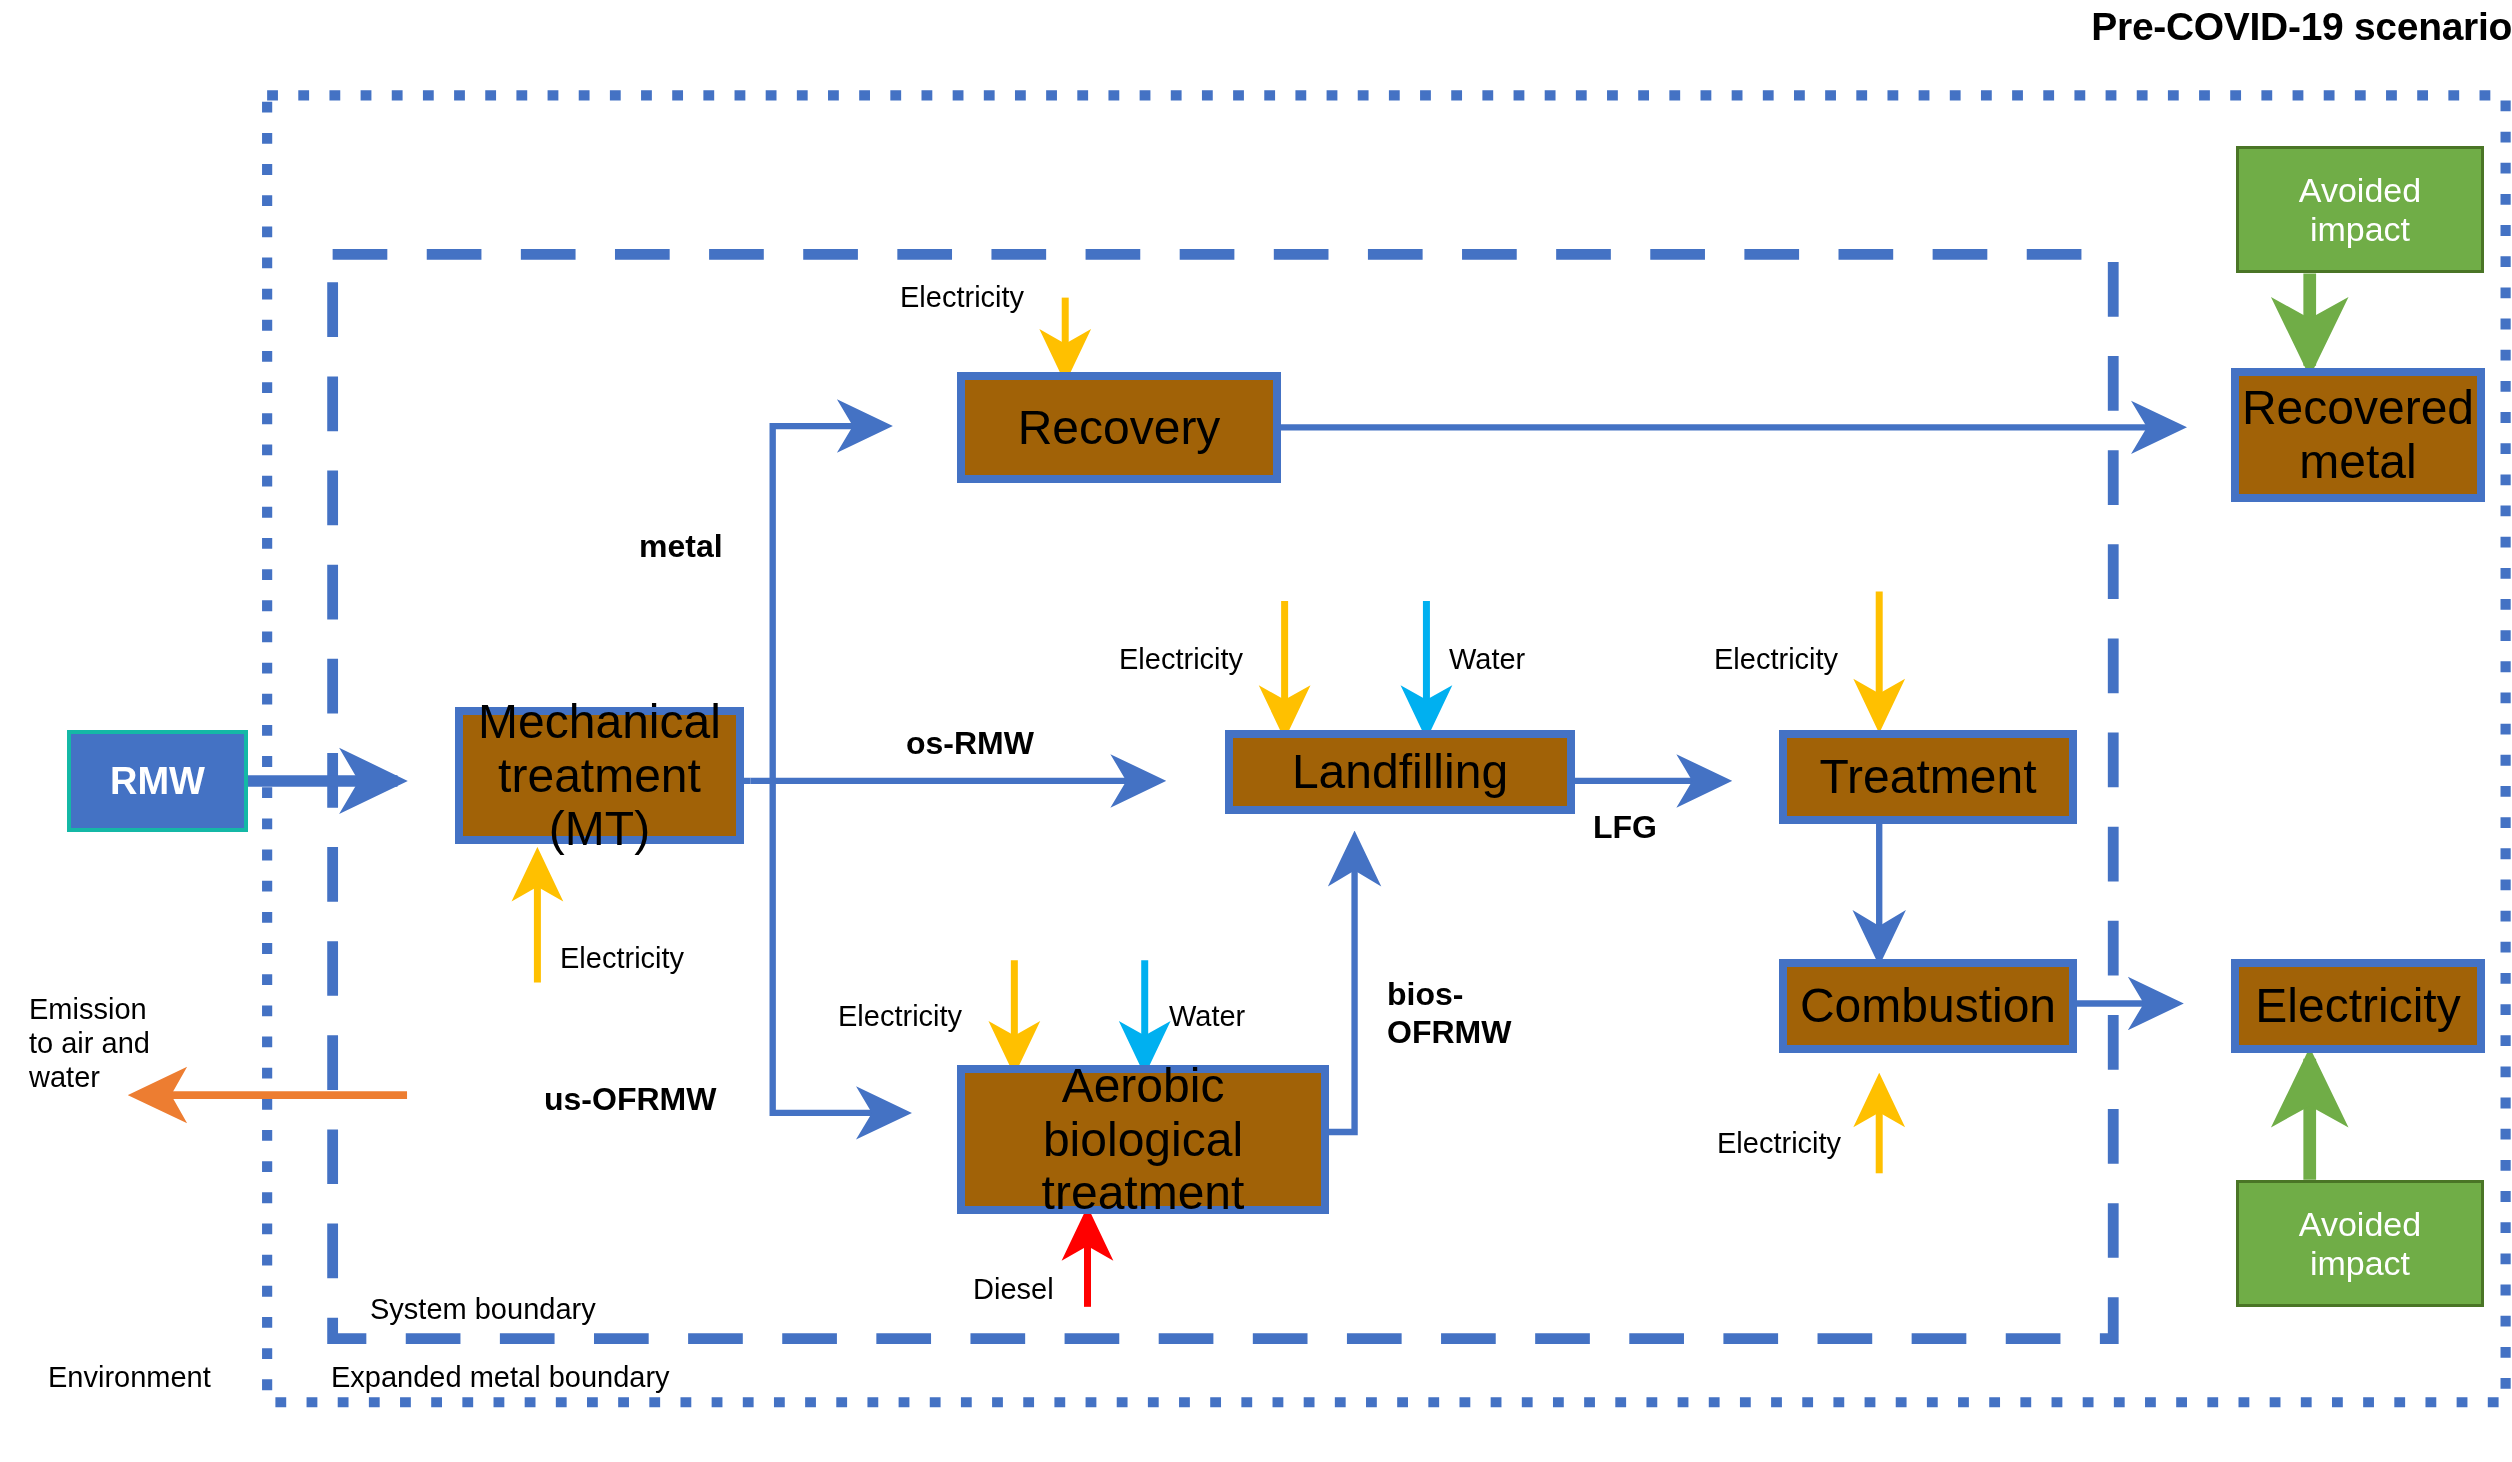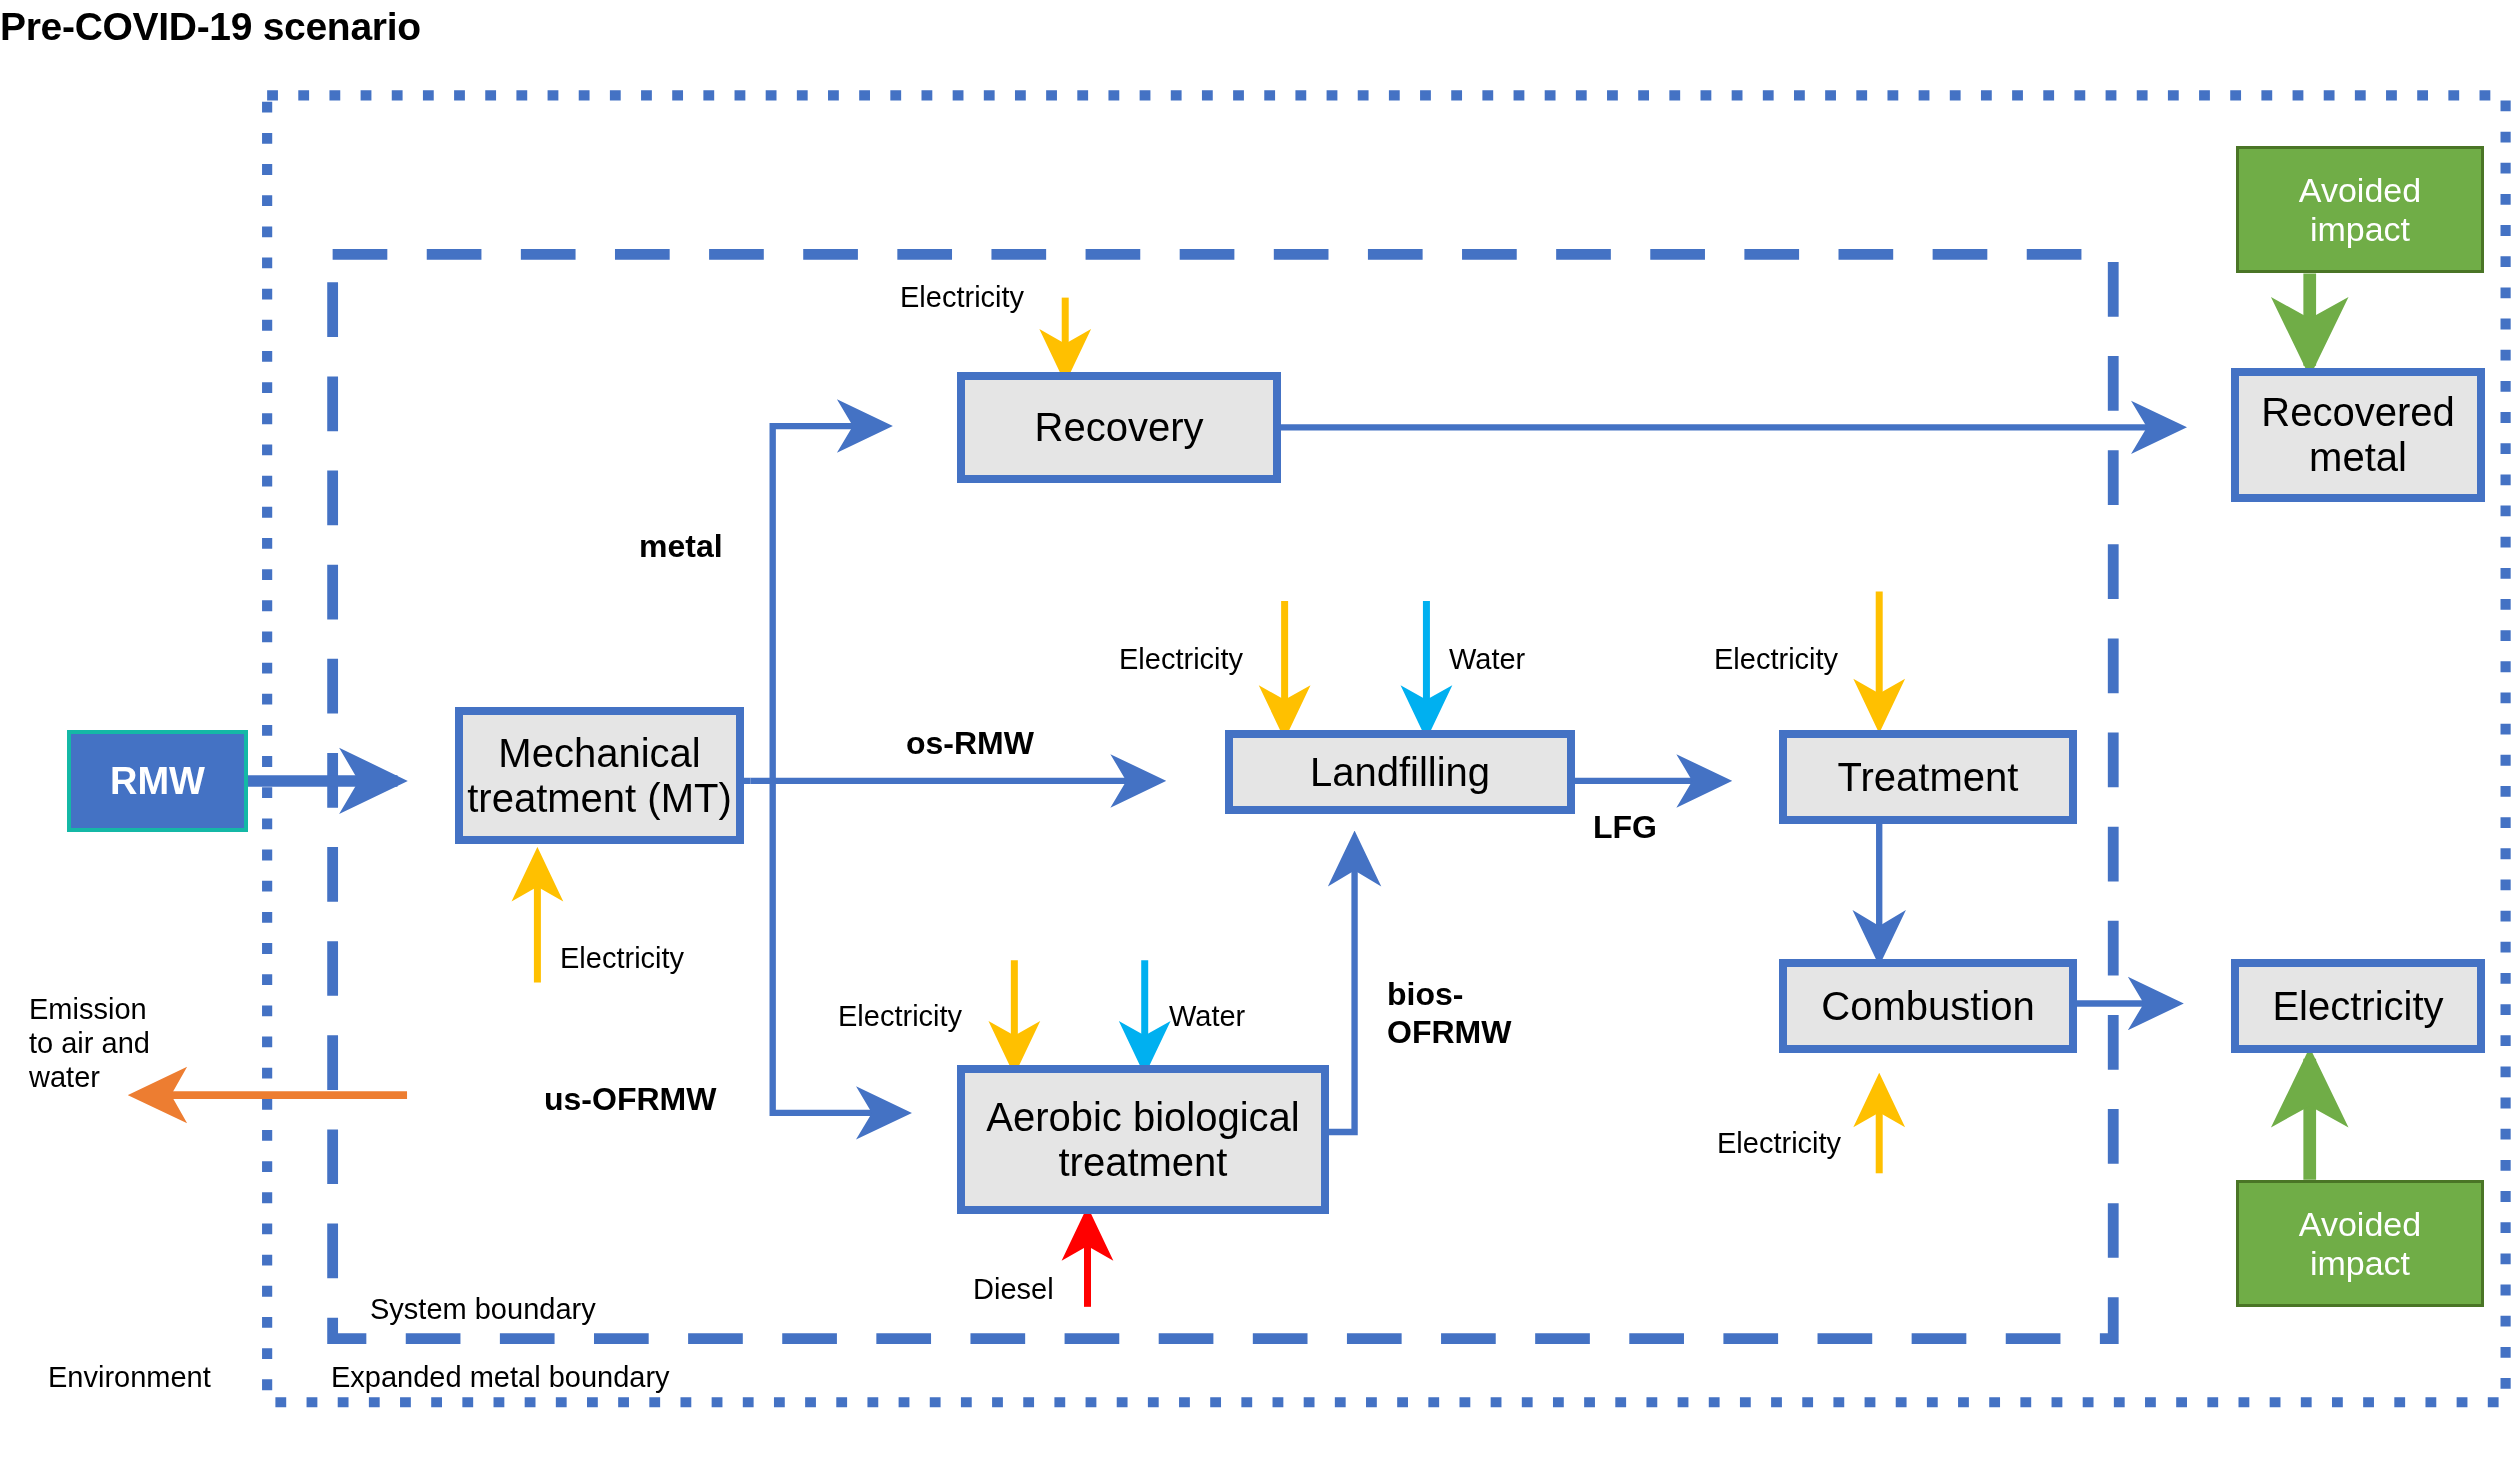--- a/index.html
+++ b/index.html
@@ -1,30 +1,30 @@
 <!DOCTYPE html>
 <html style="font-size:10.2px"><head>
 <meta charset="utf-8">
 <style>
   html,body{margin:0;padding:0;background:#ffffff;}
   body{width:2512px;height:1462px;font-family:"Liberation Sans",sans-serif;overflow:hidden;}
   #stage{position:relative;width:2512px;height:1462px;background:#fff;}
   svg.diagram{position:absolute;left:0;top:0;width:2512px;height:1462px;}
   .title{
-    position:absolute;left:0;top:5.1px;width:2512px;text-align:left;
+    position:absolute;left:0;top:5.1px;width:2512px;text-align:right;
     font-size:39px;font-weight:bold;color:#000;letter-spacing:-0.3px;
   }
   .nodebox{
     position:absolute;box-sizing:border-box;display:flex;
     align-items:center;justify-content:center;text-align:center;
     line-height:1.12;
     margin-left:48px;
   }
   .procbox{
-    border:8.3px solid #4472c4;background:#e5e5e5;color:#000;font-size:40px;
+    border:8.3px solid #4472c4;background:#a16207;color:#000;font-size:48px;
   }
   .rmwbox{
     border:4px solid #14b8a6;background:#4472c4;color:#ffffff;
     font-size:38px;font-weight:bold;
   }
   .greenbox{
     border:3.8px solid #4a7526;background:#70ad47;color:#ffffff;font-size:34px;
   }
   .lbl{
     position:absolute;color:#000;font-size:29px;line-height:1.18;

